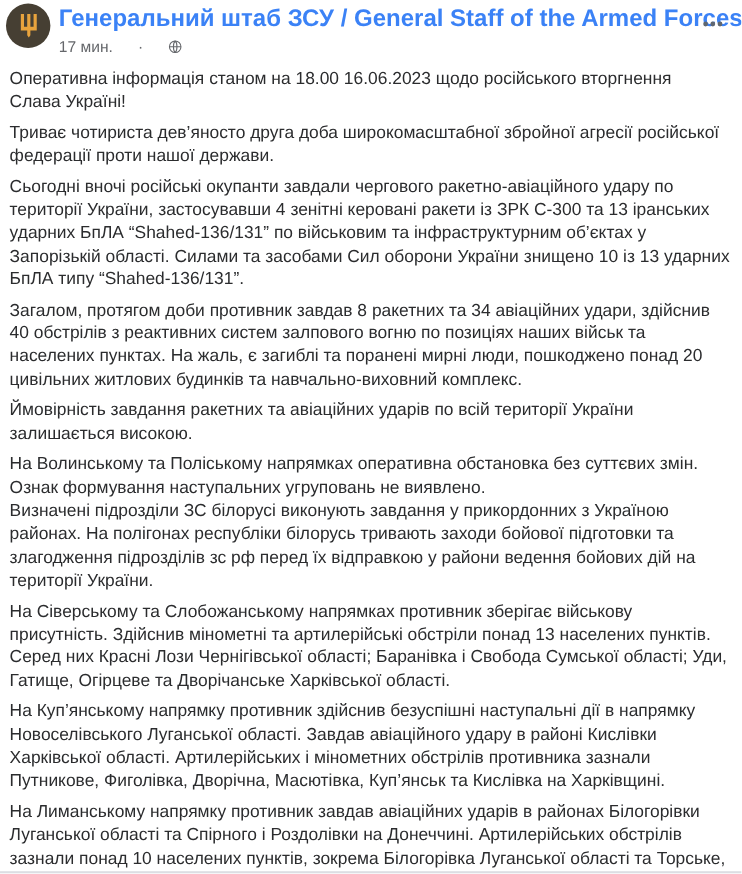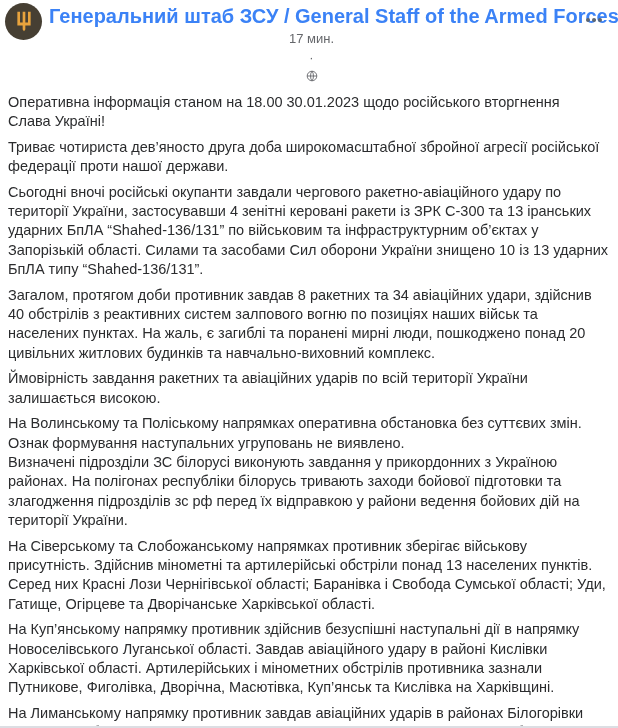--- a/index.html
+++ b/index.html
@@ -52,25 +52,24 @@
     white-space: nowrap;
     cursor: pointer;
   }
   .verified {
     display: inline-flex;
     flex: 0 0 auto;
   }
   .meta-row {
     display: flex;
     align-items: center;
-    gap: 4px;
+    gap: 21px;
     margin-top: 3px;
     font-size: 13px;
     color: #65676b;
-    flex-direction: column;
   }
   .timestamp { cursor: pointer; }
   .globe { display: inline-flex; margin-top: 1px; }
   .more-btn {
     position: absolute;
     right: 10px;
     top: 10px;
     width: 28px;
     height: 24px;
     display: flex;
@@ -134,21 +133,21 @@
           <circle cx="4" cy="10" r="2"></circle>
           <circle cx="10" cy="10" r="2"></circle>
           <circle cx="16" cy="10" r="2"></circle>
         </svg>
       </span>
     </div>
 
   </div>
 
   <div class="post-body">
-    <p>Оперативна інформація станом на 18.00 30.01.2023 щодо російського вторгнення
+    <p>Оперативна інформація станом на 18.00 16.06.2023 щодо російського вторгнення
 Слава Україні!</p>
     <p>Триває чотириста дев’яносто друга доба широкомасштабної збройної агресії російської федерації проти нашої держави.</p>
     <p>Сьогодні вночі російські окупанти завдали чергового ракетно-авіаційного удару по території України, застосувавши 4 зенітні керовані ракети із ЗРК С-300 та 13 іранських ударних БпЛА “Shahed-136/131” по військовим та інфраструктурним об’єктах у Запорізькій області. Силами та засобами Сил оборони України знищено 10 із 13 ударних БпЛА типу “Shahed-136/131”.</p>
     <p>Загалом, протягом доби противник завдав 8 ракетних та 34 авіаційних удари, здійснив 40 обстрілів з реактивних систем залпового вогню по позиціях наших військ та населених пунктах. На жаль, є загиблі та поранені мирні люди, пошкоджено понад 20 цивільних житлових будинків та навчально-виховний комплекс.</p>
     <p>Ймовірність завдання ракетних та авіаційних ударів по всій території України залишається високою.</p>
     <p>На Волинському та Поліському напрямках оперативна обстановка без суттєвих змін. Ознак формування наступальних угруповань не виявлено.
 Визначені підрозділи ЗС білорусі виконують завдання у прикордонних з Україною районах. На полігонах республіки білорусь тривають заходи бойової підготовки та злагодження підрозділів зс рф перед їх відправкою у райони ведення бойових дій на території України.</p>
     <p>На Сіверському та Слобожанському напрямках противник зберігає військову присутність. Здійснив мінометні та артилерійські обстріли понад 13 населених пунктів. Серед них Красні Лози Чернігівської області; Баранівка і Свобода Сумської області; Уди, Гатище, Огірцеве та Дворічанське Харківської області.</p>
     <p>На Куп’янському напрямку противник здійснив безуспішні наступальні дії в напрямку Новоселівського Луганської області. Завдав авіаційного удару в районі Кислівки Харківської області. Артилерійських і мінометних обстрілів противника зазнали Путникове, Фиголівка, Дворічна, Масютівка, Куп’янськ та Кислівка на Харківщині.</p>
     <p>На Лиманському напрямку противник завдав авіаційних ударів в районах Білогорівки Луганської області та Спірного і Роздолівки на Донеччині. Артилерійських обстрілів зазнали понад 10 населених пунктів, зокрема Білогорівка Луганської області та Торське, Діброва, Верхньокам’янське, Роздолівка, Берестове Донецької області.</p>

